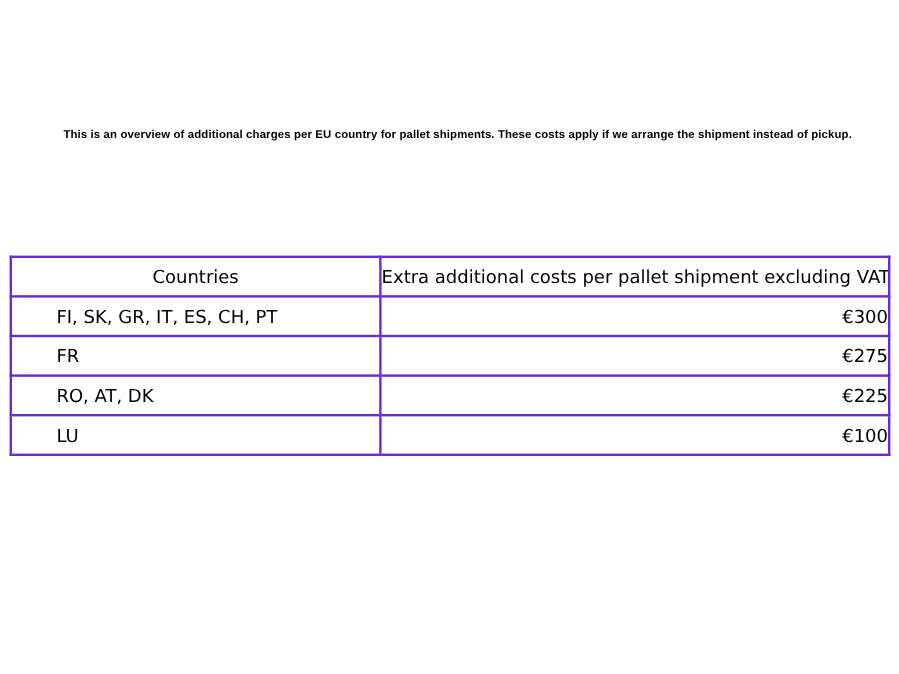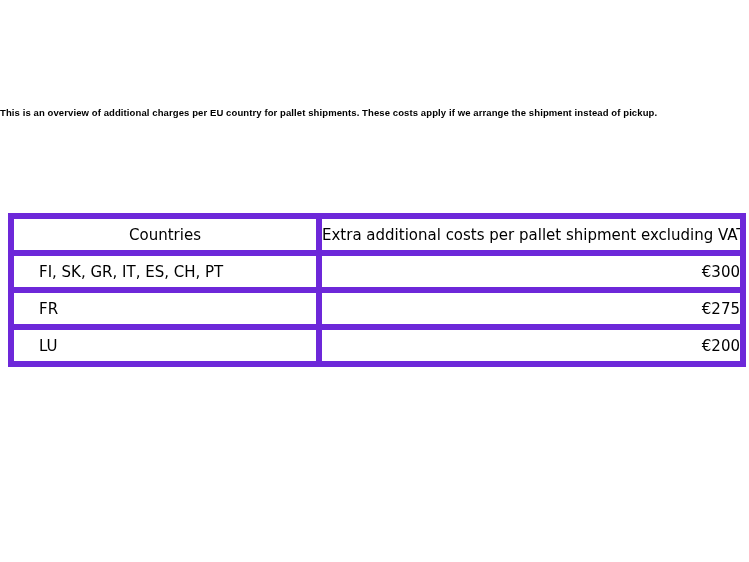--- a/index.html
+++ b/index.html
@@ -13,54 +13,54 @@
     height: 562px;
     font-family: "DejaVu Sans", sans-serif;
     color: #000000;
     overflow: hidden;
   }
   .intro {
     position: absolute;
     top: 106px;
     left: 0;
     width: 710px;
-    text-align: left;
+    text-align: right;
     font-family: "Liberation Sans", sans-serif;
     font-weight: bold;
     font-size: 9.5px;
     line-height: 13px;
     color: #000000;
     letter-spacing: 0.1px;
   }
   table.charges {
     position: absolute;
     left: 8px;
     top: 213px;
     width: 732px;
     border-collapse: collapse;
     table-layout: fixed;
     background: #ffffff;
   }
   .charges th, .charges td {
-    border: 6px solid #6d28d9;
+    border: 2px solid #6d28d9;
     height: 31px;
     font-size: 15px;
     font-weight: normal;
     color: #000000;
     vertical-align: middle;
     white-space: nowrap;
     overflow: hidden;
     padding: 0;
   }
   .charges th {
     text-align: center;
   }
   .charges td.countries-cell {
     text-align: left;
-    padding-left: 25px;
+    padding-left: 37px;
   }
   .charges td.cost-cell {
     text-align: right;
     padding-left: 33px;
   }
 </style>
 </head>
 <body>
 
 <div class="intro">This is an overview of additional charges per EU country for pallet shipments. These costs apply if we arrange the shipment instead of pickup.</div>
@@ -79,17 +79,21 @@
   <tbody>
     <tr>
       <td class="countries-cell">FI, SK, GR, IT, ES, CH, PT</td>
       <td class="cost-cell">€300</td>
     </tr>
     <tr>
       <td class="countries-cell">FR</td>
       <td class="cost-cell">€275</td>
     </tr>
     <tr>
+      <td class="countries-cell">RO, AT, DK</td>
+      <td class="cost-cell">€225</td>
+    </tr>
+    <tr>
       <td class="countries-cell">LU</td>
-      <td class="cost-cell">€200</td>
+      <td class="cost-cell">€100</td>
     </tr>
   </tbody>
 </table>
 
 </body></html>

